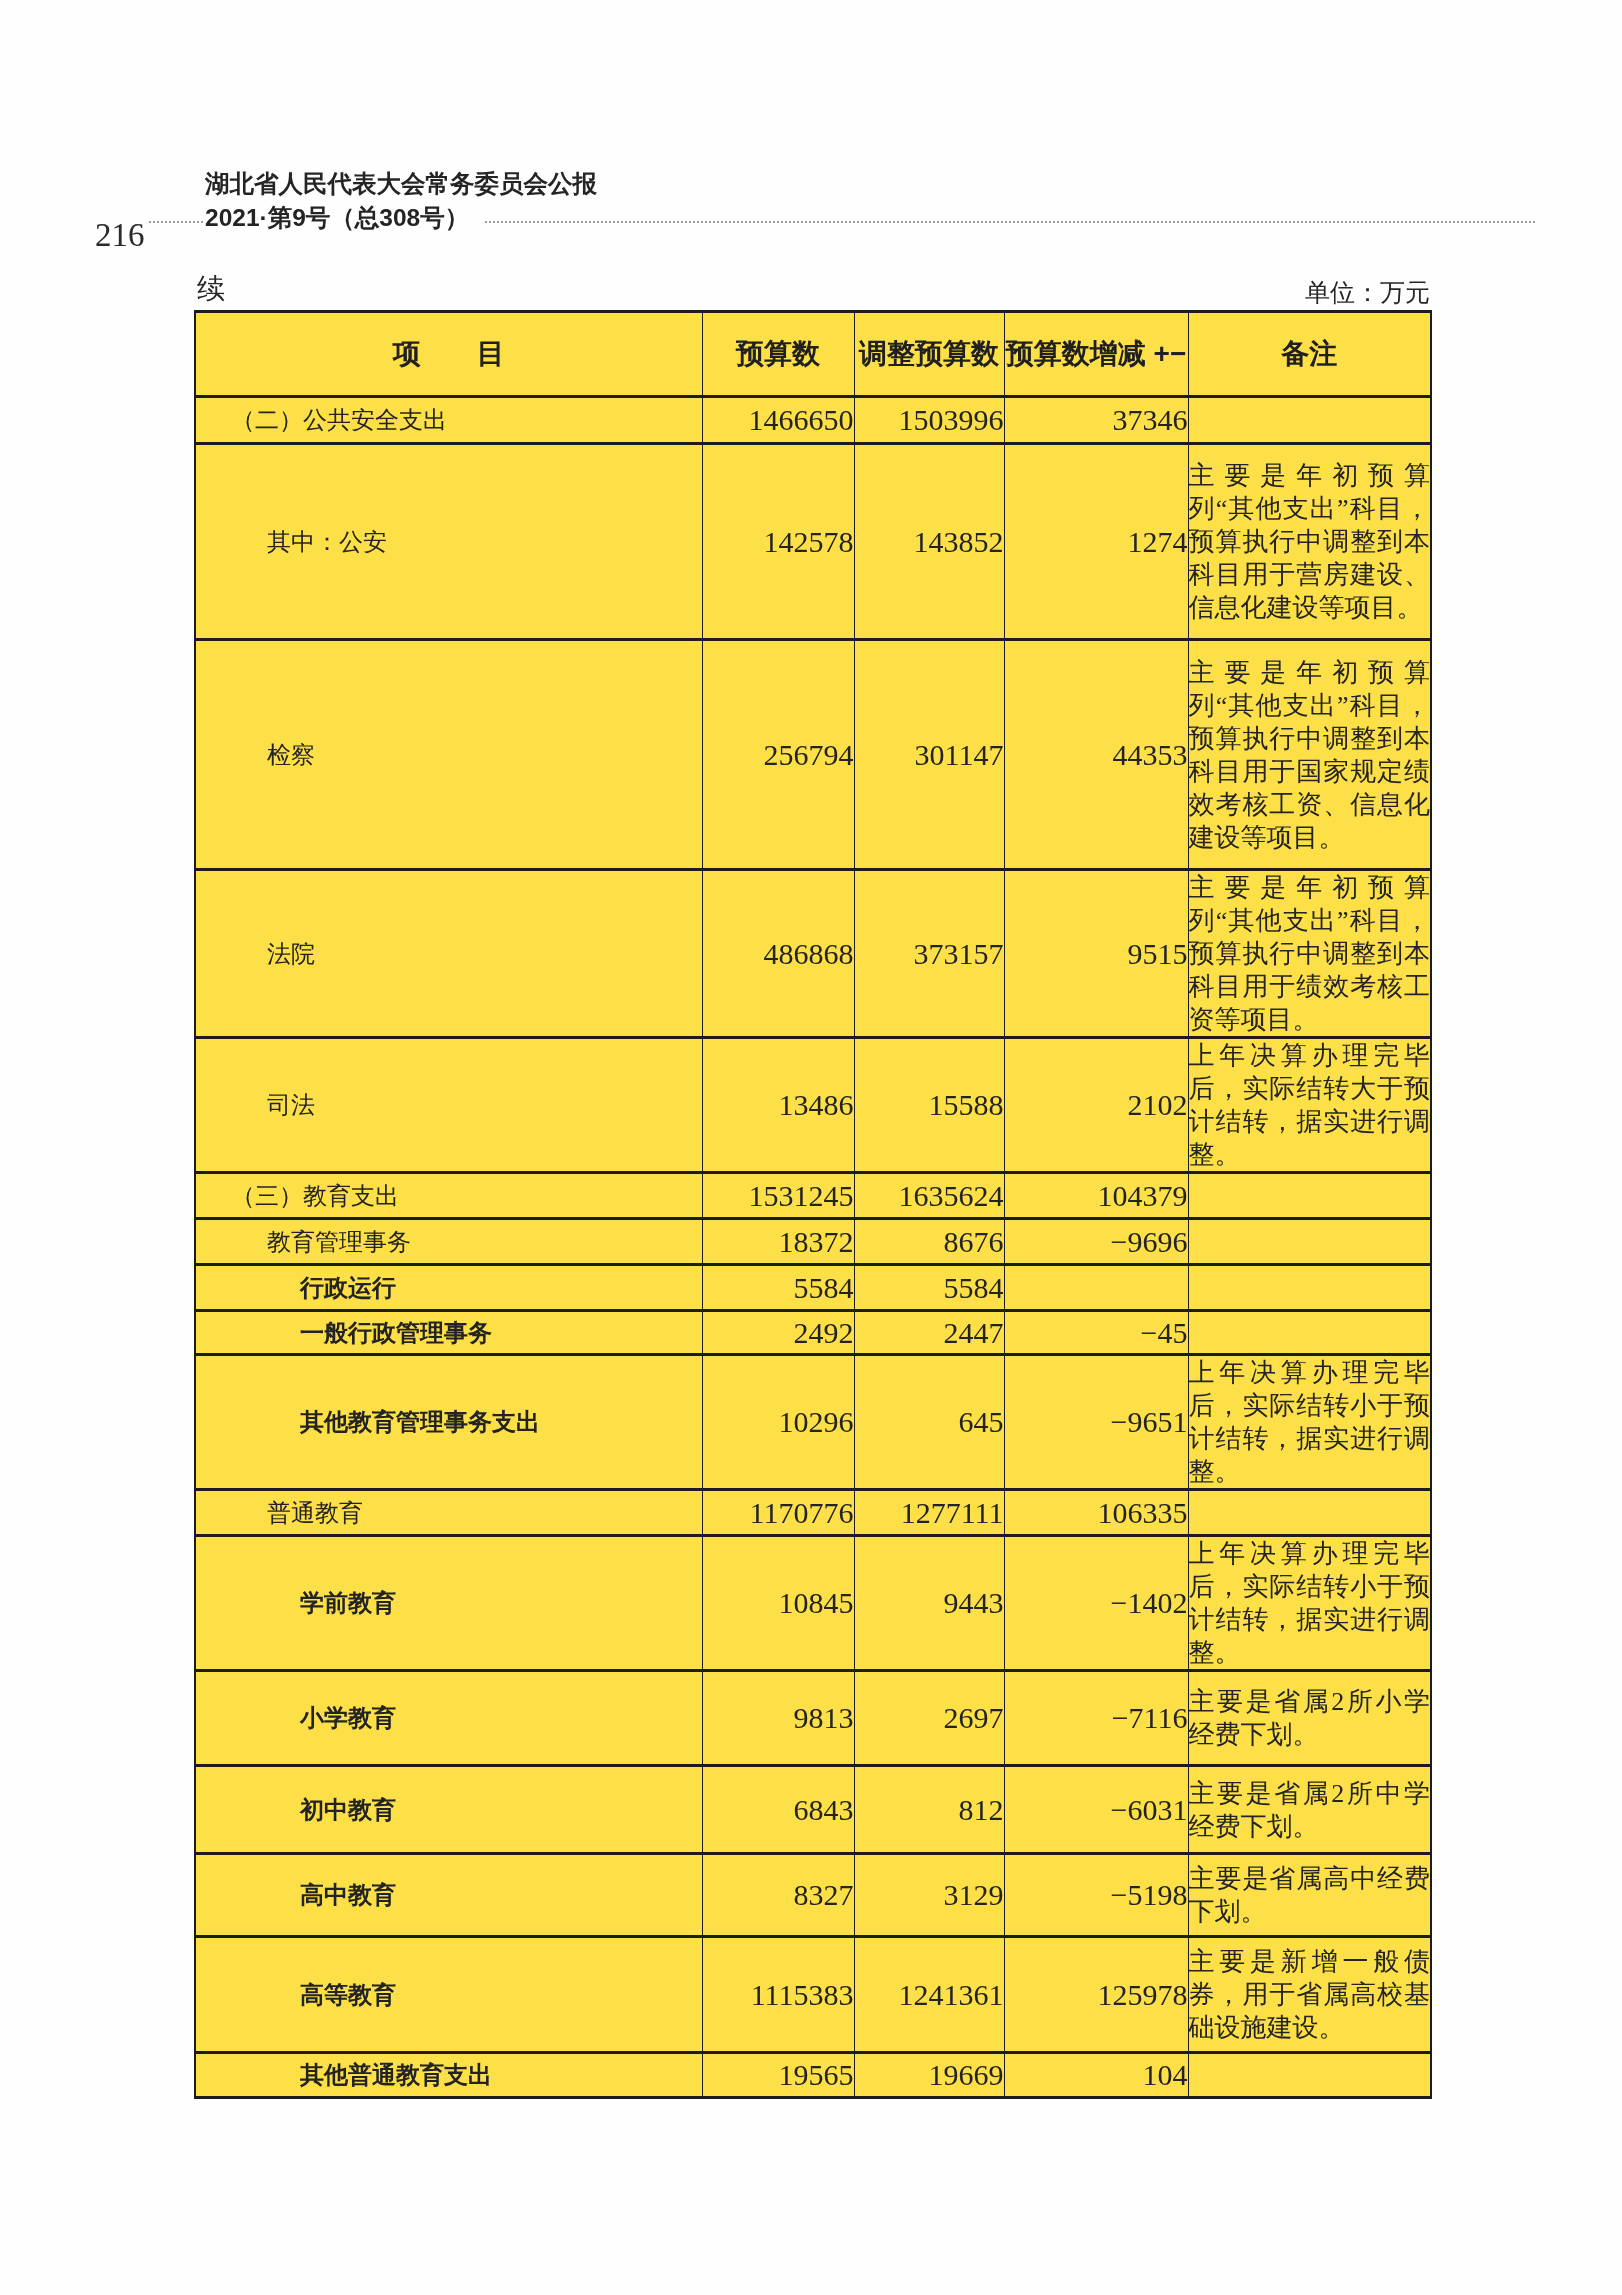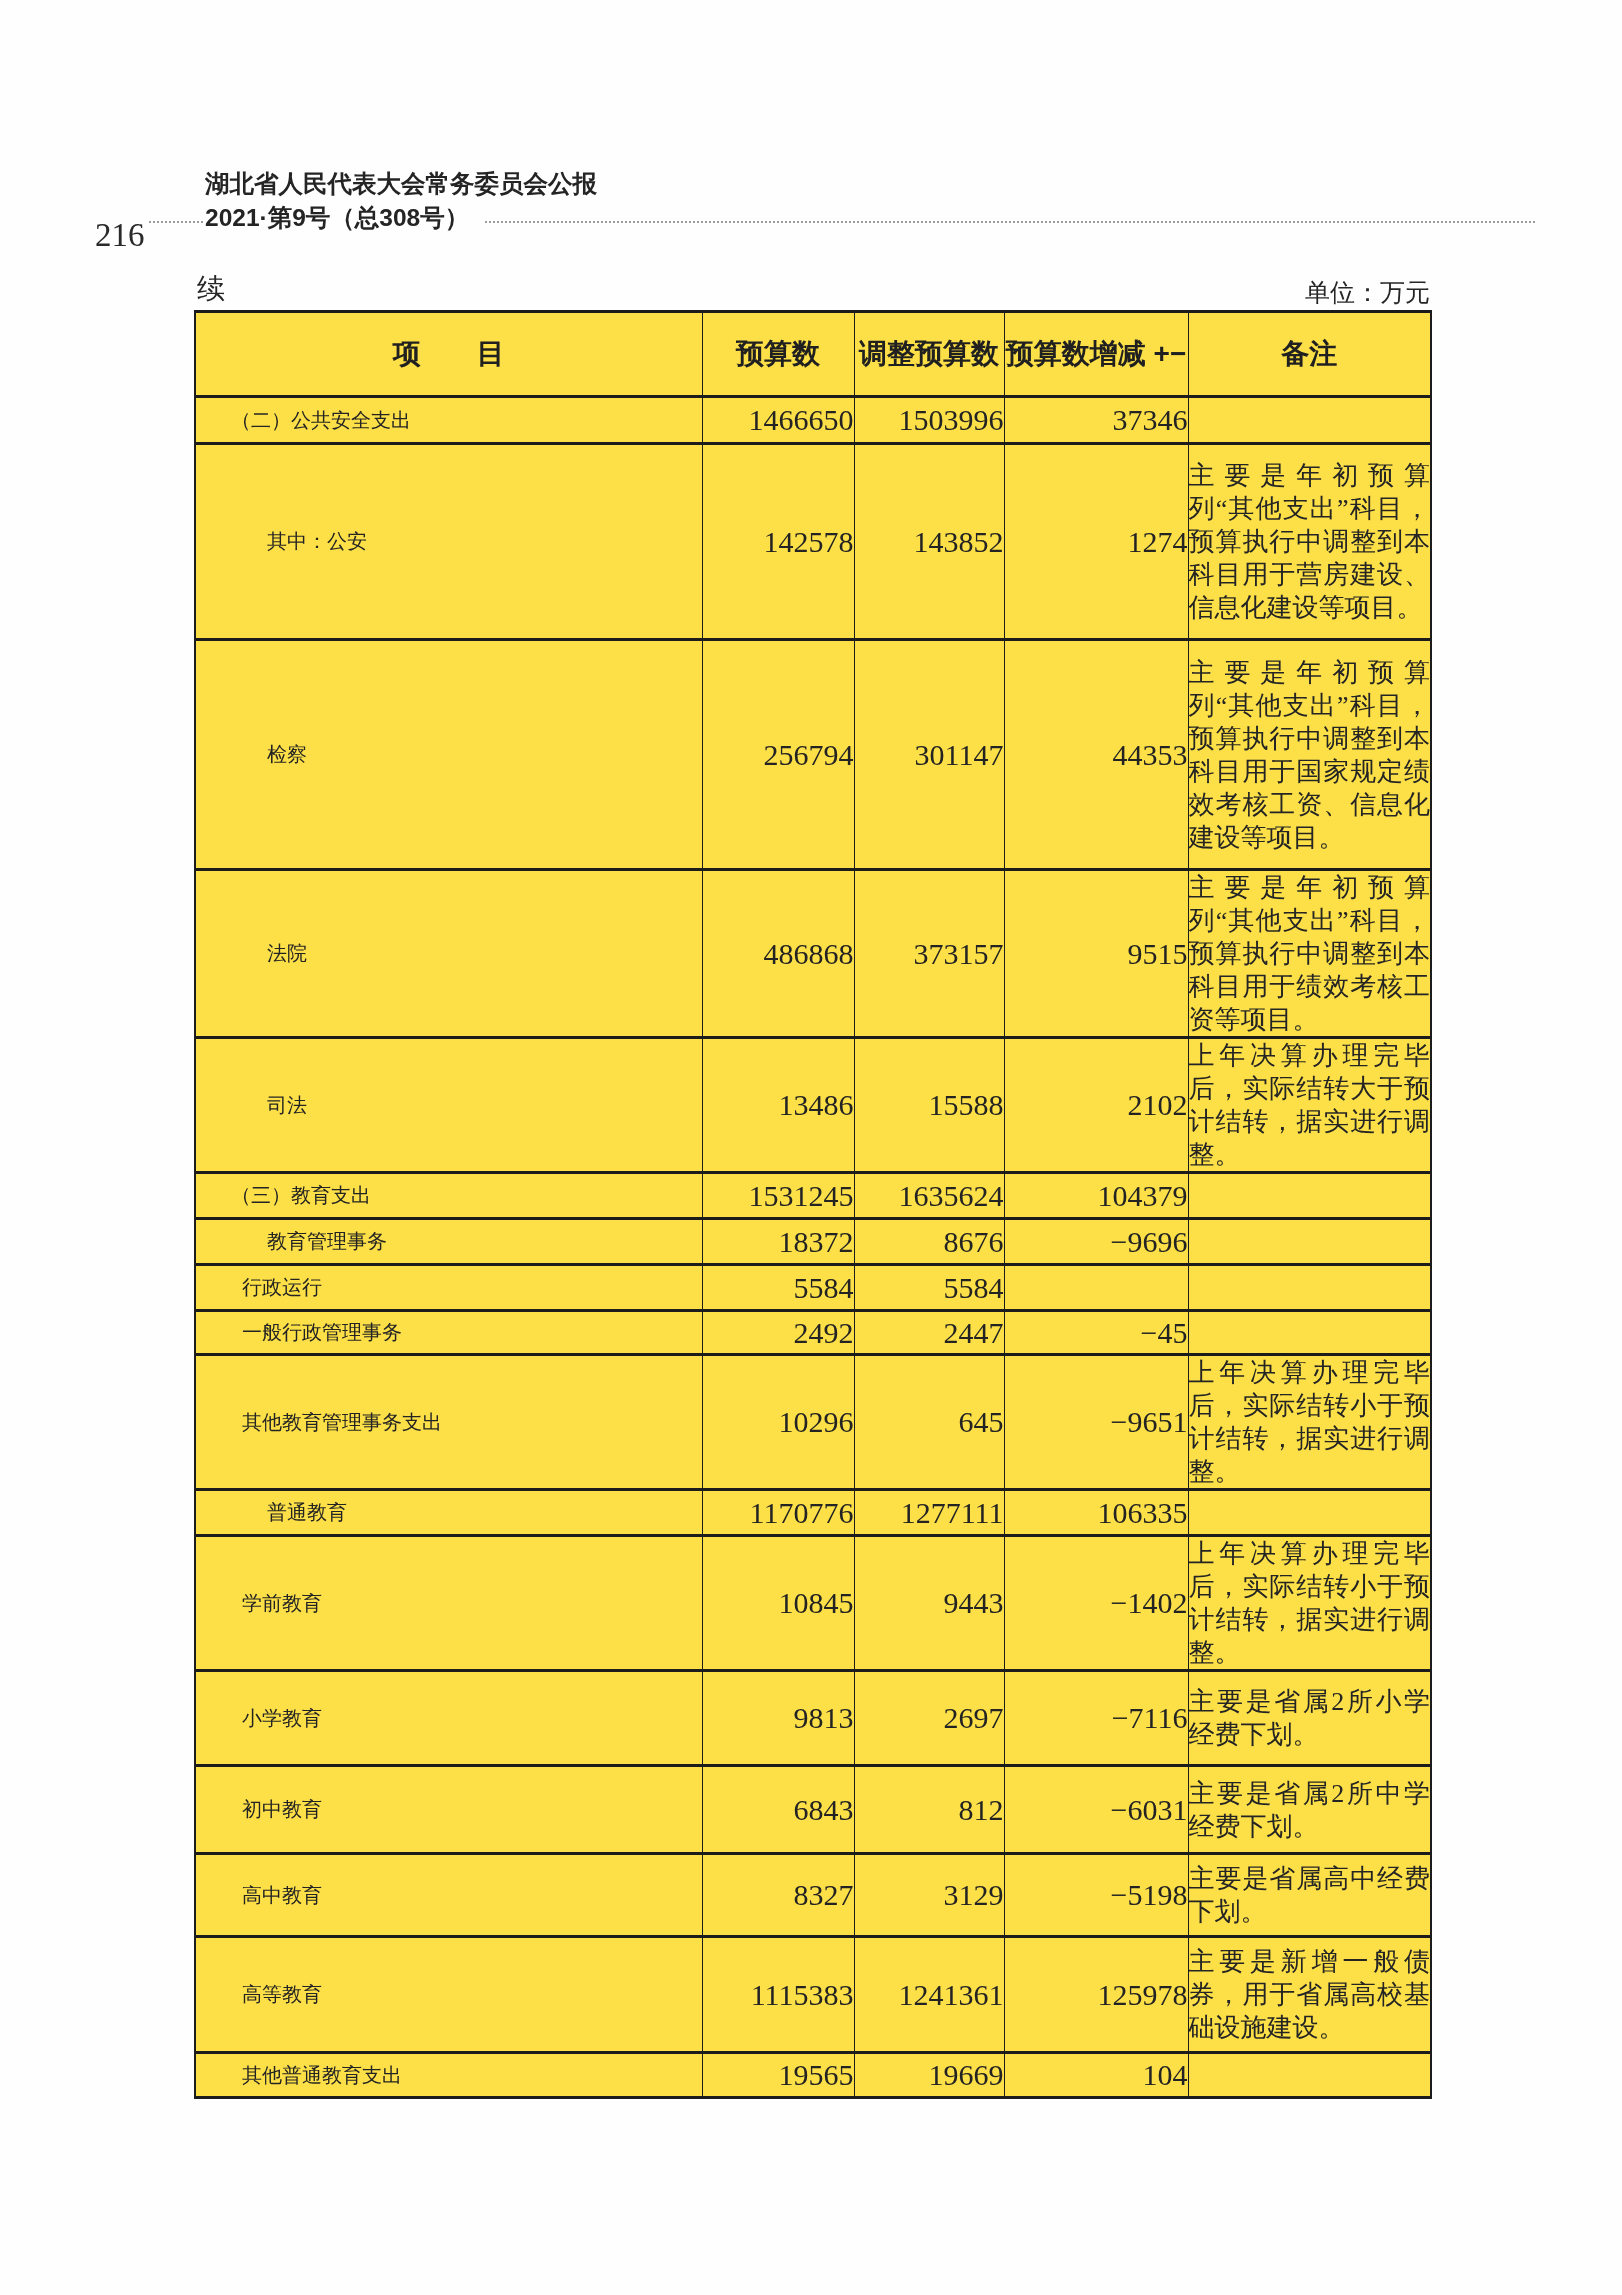--- a/index.html
+++ b/index.html
@@ -61,25 +61,25 @@
     vertical-align:middle;
     overflow:hidden;
   }
   thead tr{height:85px;}
   th{
     font-family:"Liberation Sans","DejaVu Sans",sans-serif;
     font-weight:600;font-size:28px;color:#202020;
     text-align:center;white-space:nowrap;
   }
   td.item{
-    font-size:20px;color:#232323;text-align:left;white-space:nowrap;
+    font-size:24px;color:#232323;text-align:left;white-space:nowrap;
   }
   td.item.ind1{padding-left:35px;}
   td.item.ind2{padding-left:71px;}
-  td.item.ind3{padding-left:46px;}
+  td.item.ind3{padding-left:104px;font-weight:bold;}
   td.num{
     font-family:"Liberation Serif",serif;
     font-size:30px;color:#232323;
     text-align:right;padding-right:8.5px;white-space:nowrap;margin-left:16px;
   }
   td.note{
     font-size:26px;line-height:33px;color:#242424;
     text-align:justify;text-justify:inter-character;
     padding:3.4px 10px;
   }

